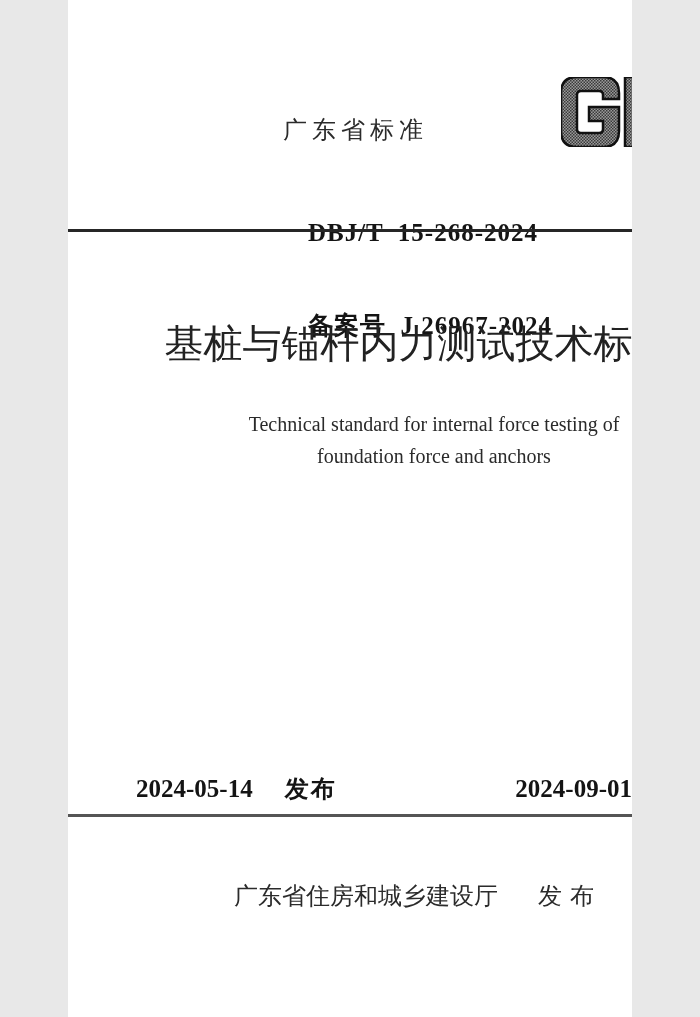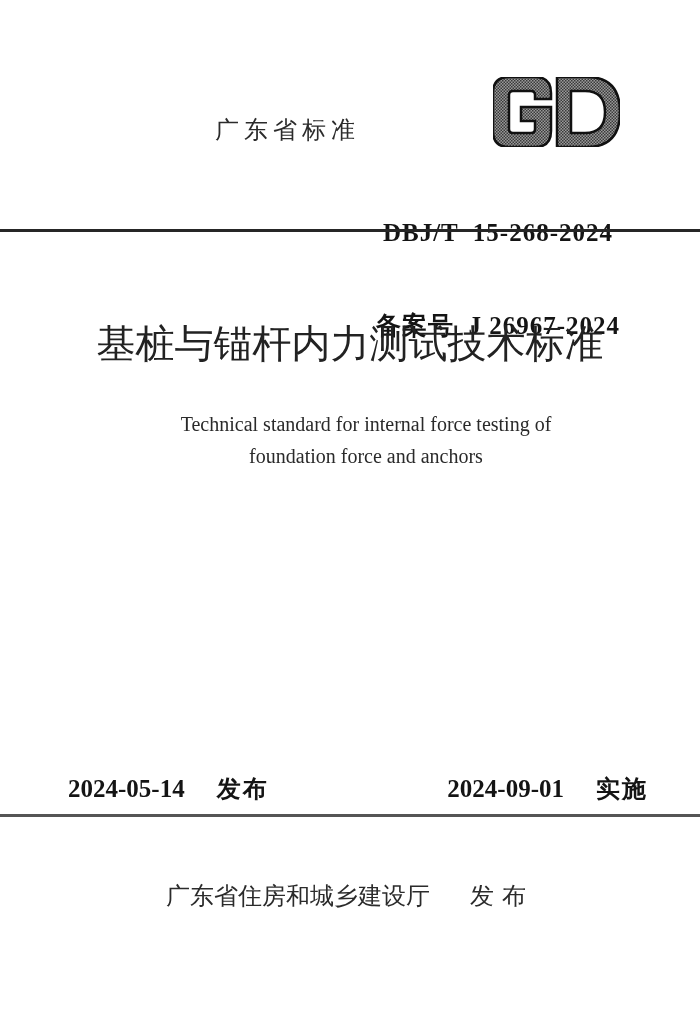--- a/index.html
+++ b/index.html
@@ -2,21 +2,21 @@
 <html><head>
 <meta charset="utf-8">
 <style>
   html, body {
     margin: 0;
     padding: 0;
     background: #e8e8e8;
   }
   .page {
     position: relative;
-    width: 700px;
+    width: 564px;
     height: 1017px;
     margin: 0 auto;
     background: #ffffff;
     overflow: hidden;
     font-family: "Liberation Serif", "DejaVu Serif", serif;
     color: #1a1a1a;
   }
 
   
   .region-label {
@@ -34,21 +34,21 @@
     position: absolute;
     left: 493px;
     top: 77px;
     width: 127px;
     height: 70px;
   }
   .std-codes {
     position: absolute;
     right: 80px;
     top: 155px;
-    text-align: center;
+    text-align: left;
     font-weight: bold;
     font-size: 25px;
     line-height: 31px;
     letter-spacing: 1px;
     white-space: pre;
     color: #141414;
   }
 
   
   .rule-top {

